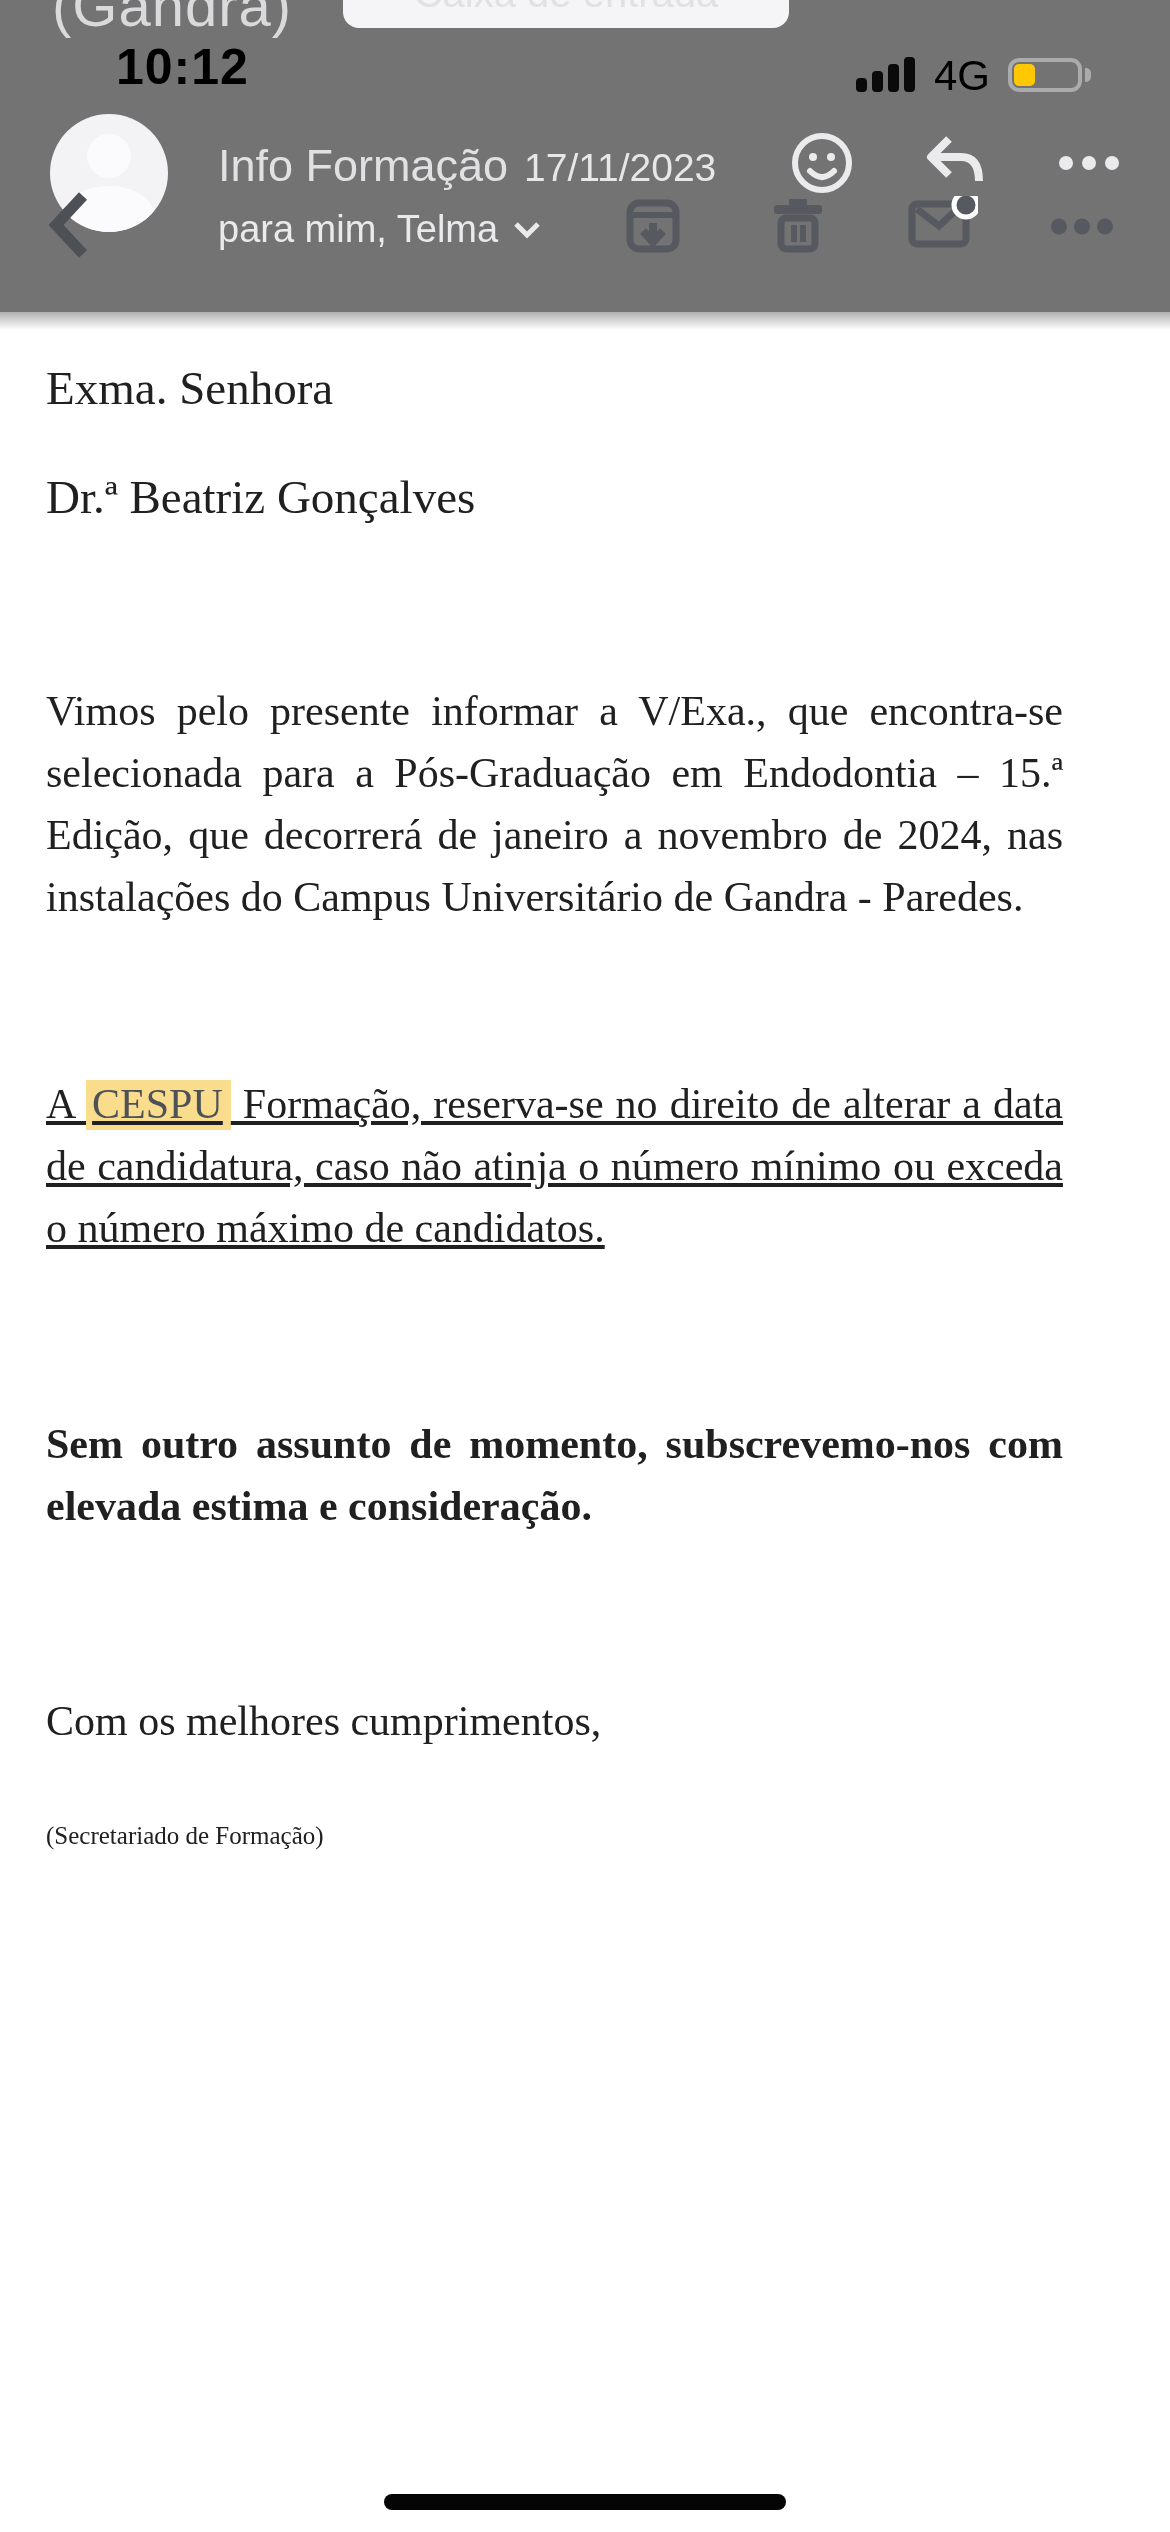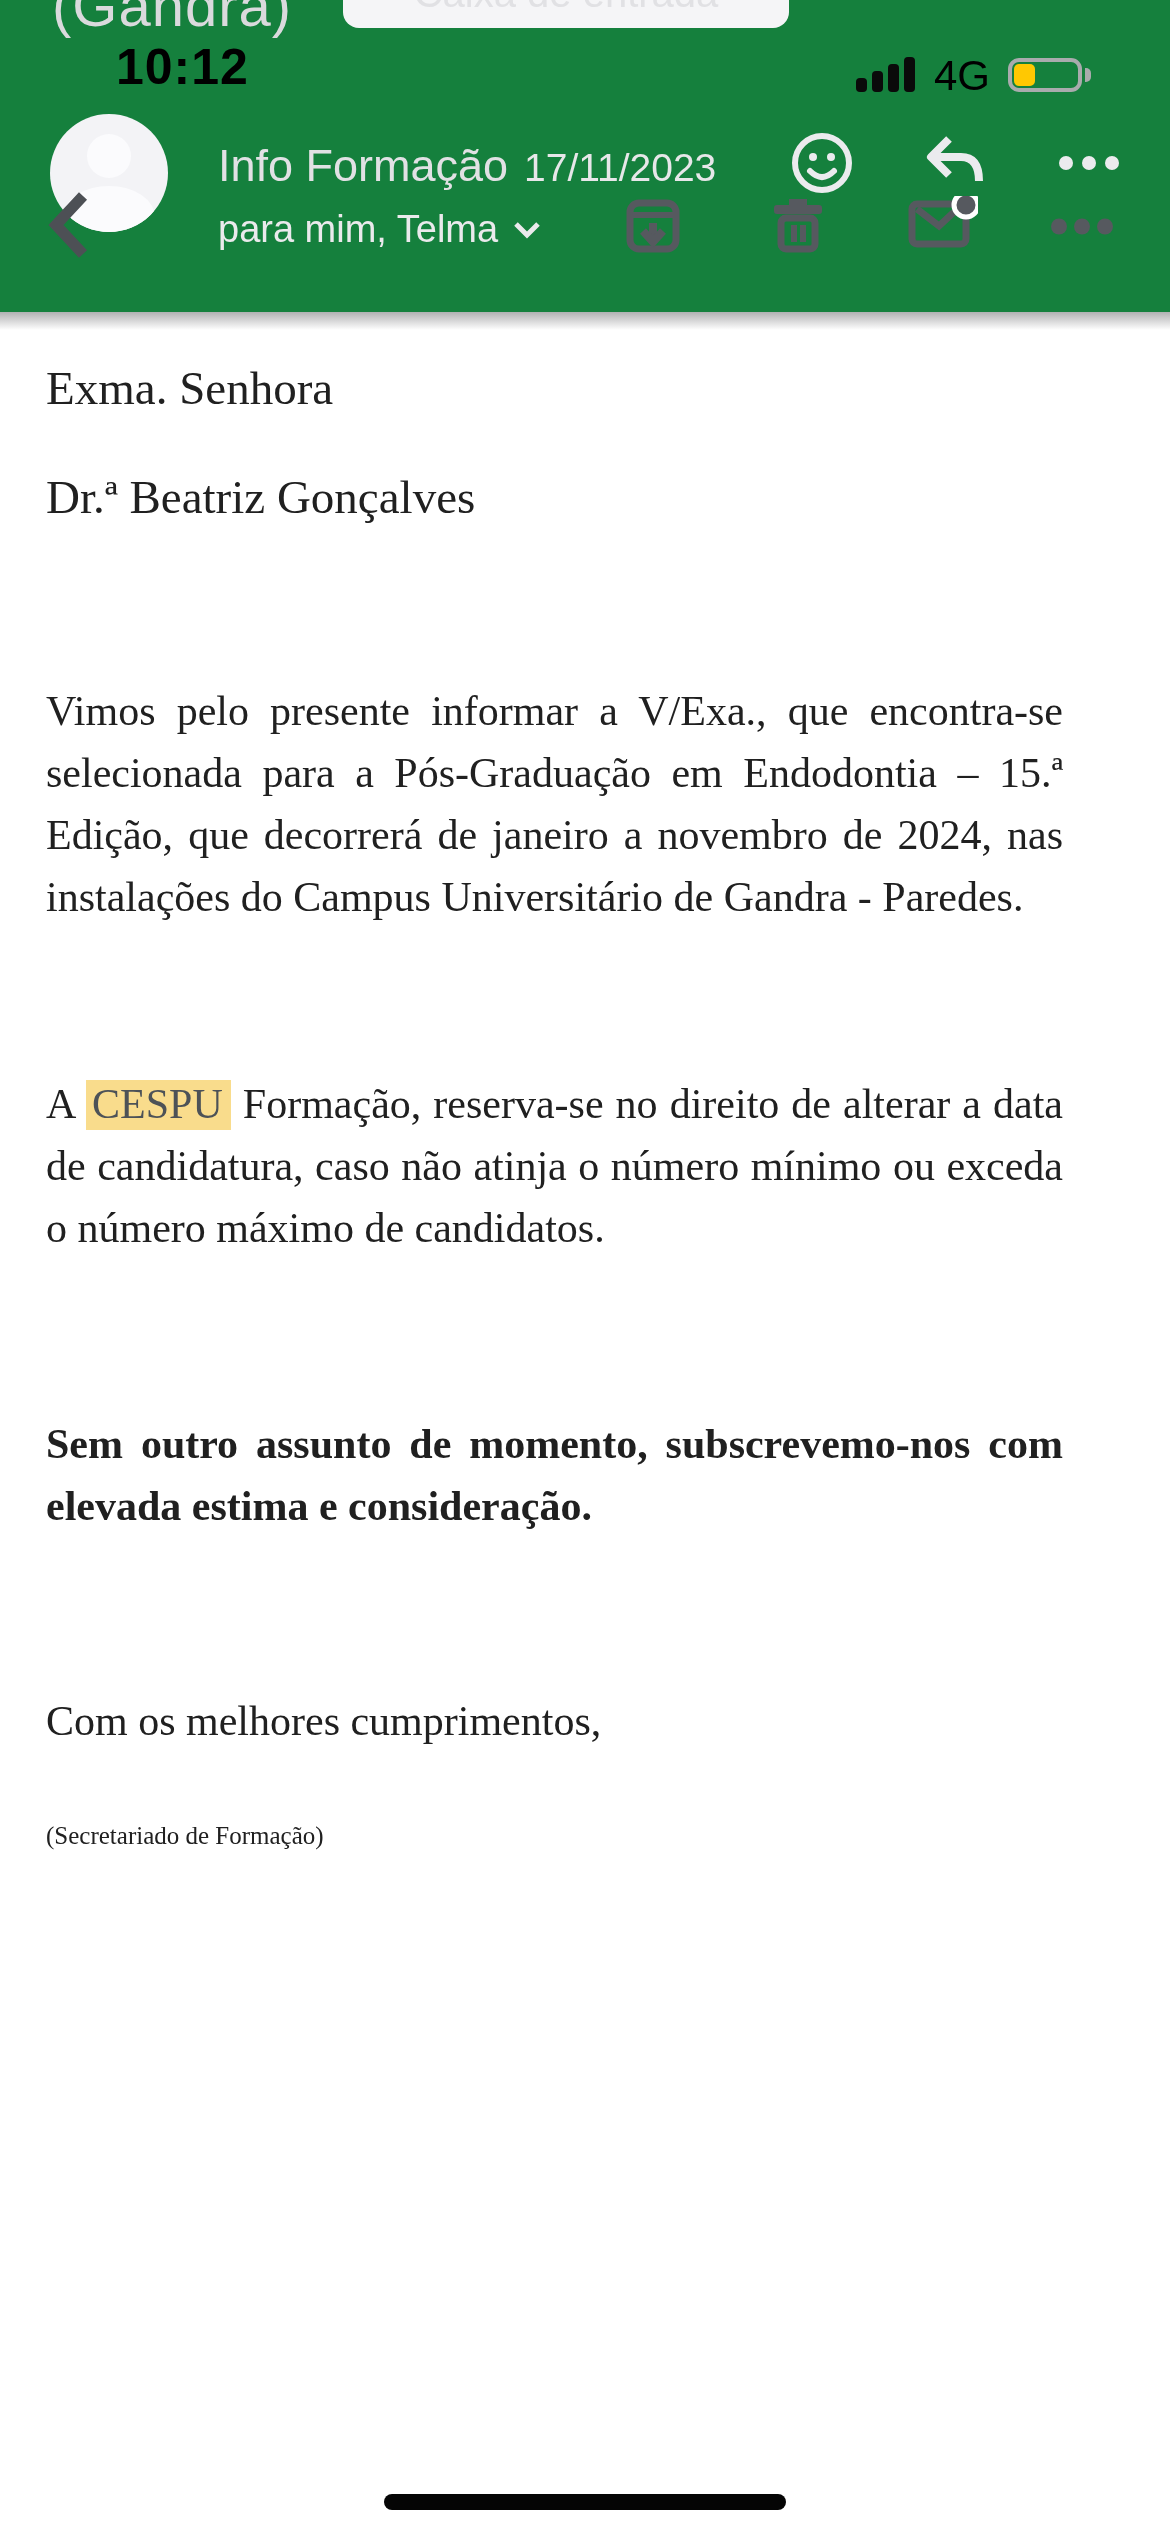--- a/index.html
+++ b/index.html
@@ -3,21 +3,21 @@
 <meta charset="utf-8">
 <style>
   * { margin:0; padding:0; box-sizing:border-box; }
   html,body { background:#ffffff; }
   body {
     width:1170px; height:2532px; position:relative; overflow:hidden;
     font-family:"Liberation Sans", sans-serif;
   }
 
   
-  .header { position:absolute; top:0; left:0; width:1170px; height:312px; background:#15803d; overflow:hidden; }
+  .header { position:absolute; top:0; left:0; width:1170px; height:312px; background:#737373; overflow:hidden; }
   .divider { position:absolute; top:312px; left:0; width:1170px; height:18px;
     background:linear-gradient(to bottom, rgba(105,105,108,0.52), rgba(105,105,108,0)); }
 
   
   .gandra { position:absolute; left:52px; top:-28px; font-size:58px; font-weight:400; color:#dadadd; letter-spacing:1px; }
   .chip { position:absolute; left:343px; top:-38px; width:446px; height:66px; background:#f5f5f7;
     border-radius:16px; color:#e1e1e4; font-size:40px; text-align:center; line-height:62px; }
   .avatar { position:absolute; left:50px; top:114px; width:118px; height:118px; border-radius:50%;
     background:#f3f3f6; overflow:hidden; }
   .avatar .head { position:absolute; left:37px; top:20px; width:44px; height:44px; border-radius:50%; background:#fbfbfd; }
@@ -50,21 +50,21 @@
     position:absolute; top:312px; left:0; width:1111px; height:2220px;
     padding:45px 48px 0 46px;
     font-family:"Liberation Serif", serif;
     font-size:42px; line-height:62px; color:#202020;
   }
   .email-body p { text-align:justify; }
   .sal { font-size:47px; text-align:left !important; }
   .sal2 { margin-top:47px; }
   .p1 { margin-top:152px; }
   .p2 { margin-top:145px; }
-  .p3 { margin-top:145px; }
+  .p3 { margin-top:145px;text-decoration:underline; }
   .p4 { margin-top:154px;font-weight:bold; }
   .closing { margin-top:153px; text-align:center; }
   .sig-name { margin-top:154px; font-size:48px; line-height:66px; text-align:left !important; }
   .sig-role { margin-top:61px; font-size:25px; line-height:46px; text-align:left; }
   .hl { background:var(--highlight_bg, #F9DC8C); color:#4d5257; padding:1px 8px 3px 6px; }
 
   .home-indicator { position:absolute; left:384px; top:2494px; width:402px; height:16px; border-radius:9px; background:#050505; }
 </style>
 </head>
 <body>

